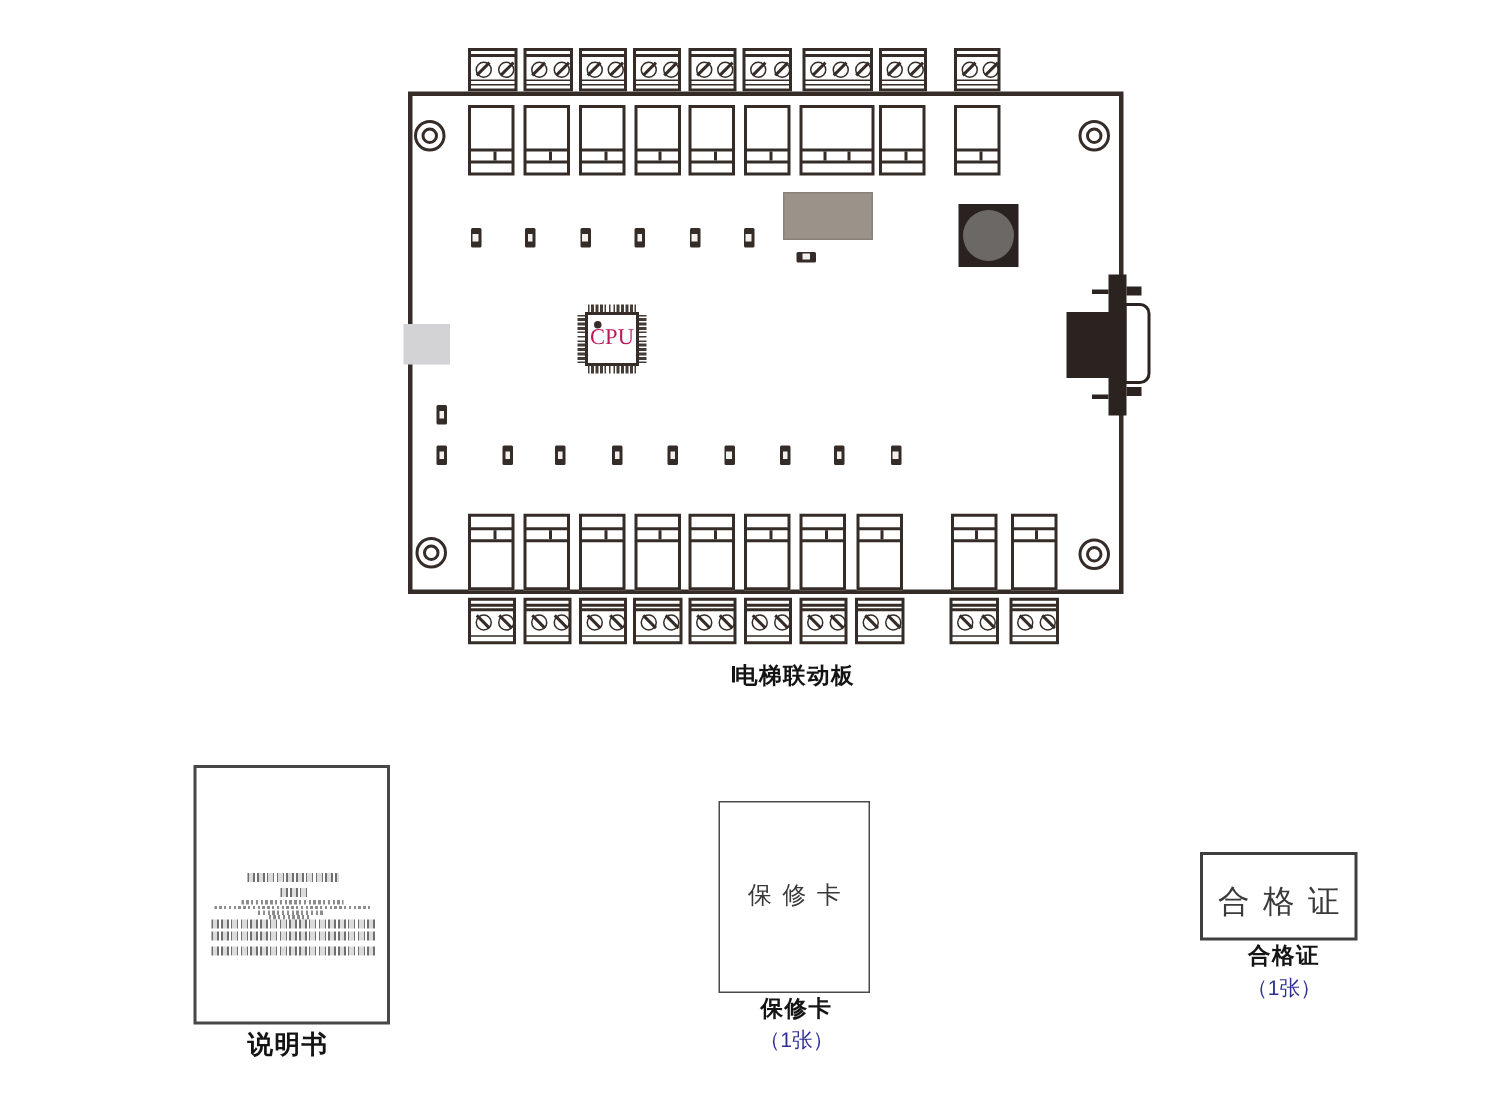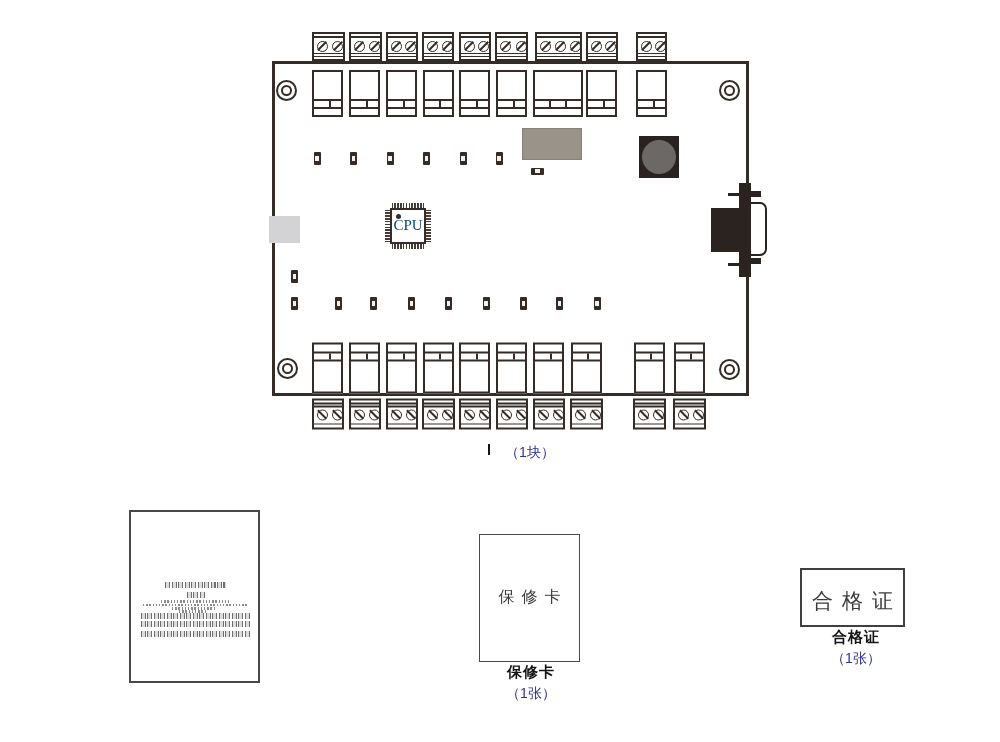--- a/index.html
+++ b/index.html
@@ -41,21 +41,21 @@
   .comp-v{position:absolute;width:7px;height:13px;background:var(--ln);border-radius:1px;}
   .comp-v i{left:1.6px;right:1.6px;top:4px;bottom:4px;background:#f2f1ef;}
   .comp-h{position:absolute;width:13px;height:7px;background:var(--ln);border-radius:1px;}
   .comp-h i{top:1.6px;bottom:1.6px;left:4px;right:4px;background:#f2f1ef;}
 
   
   .cpu{position:absolute;left:385px;top:203px;width:46px;height:46px;}
   .cpu-body{position:absolute;left:5px;top:5px;width:36px;height:36px;
             border:2.5px solid var(--ln);background:#fff;z-index:2;}
   .cpu-text{position:absolute;left:0;right:0;top:7px;text-align:center;
-            font-family:"Liberation Serif",serif;font-size:15px;color:#0c4a6e;}
+            font-family:"Liberation Serif",serif;font-size:15px;color:#be185d;}
   .cpu-dot{position:absolute;left:3.5px;top:3.5px;width:5px;height:5px;
            border-radius:50%;background:var(--ln);}
   .cpu-pin{position:absolute;background:#453c36;}
 
   
   .graycap{position:absolute;left:522px;top:128px;width:60px;height:32px;
            background:#9a9389;border:1px solid #87817a;}
   .grayside{position:absolute;left:269px;top:216px;width:31px;height:27px;
             background:#d3d3d5;z-index:3;}
   .buzzer{position:absolute;left:639px;top:136px;width:40px;height:42px;background:#292220;}
@@ -180,35 +180,36 @@
     <div class="db9-flange"></div>
     <div class="db9-body"></div>
     <div class="db9-post" style="left:750.5px;top:191px;"></div>
     <div class="db9-post" style="left:750.5px;top:257.5px;"></div>
     <div class="db9-pin" style="left:728px;top:193px;"></div>
     <div class="db9-pin" style="left:728px;top:262.5px;"></div>
   </div>
 
   <div class="label-tick"></div>
   <div class="cap" style="left:440px;top:441px;width:180px;">
-    <div class="t2">（1块）</div>
+    <div class="t1">电梯联动板</div>
   </div>
 
   <div class="paper manual-rect">
     <i class="ph-row" style="left:34px;top:70px;width:61px;"></i>
     <i class="ph-row" style="left:56px;top:79.5px;width:18px;"></i>
     <i class="ph-tiny" style="left:30px;top:88px;width:68px;"></i>
     <i class="ph-tiny" style="left:12px;top:91.5px;width:104px;"></i>
     <i class="ph-tiny" style="left:41px;top:95px;width:44px;"></i>
     <i class="ph-tiny" style="left:48px;top:98px;width:28px;"></i>
     <i class="ph-row" style="left:10px;top:101px;width:110px;"></i>
     <i class="ph-row" style="left:10px;top:109px;width:110px;"></i>
     <i class="ph-row" style="left:10px;top:118.5px;width:110px;"></i>
   </div>
   <div class="cap" style="left:112px;top:685px;width:160px;">
+    <div class="t1" style="font-size:17px;">说明书</div>
   </div>
 
   <div class="paper warranty-rect">
     <span class="face-text warranty-face">保修卡</span>
   </div>
   <div class="cap" style="left:451px;top:663px;width:160px;">
     <div class="t1">保修卡</div>
     <div class="t2">（1张）</div>
   </div>
 

